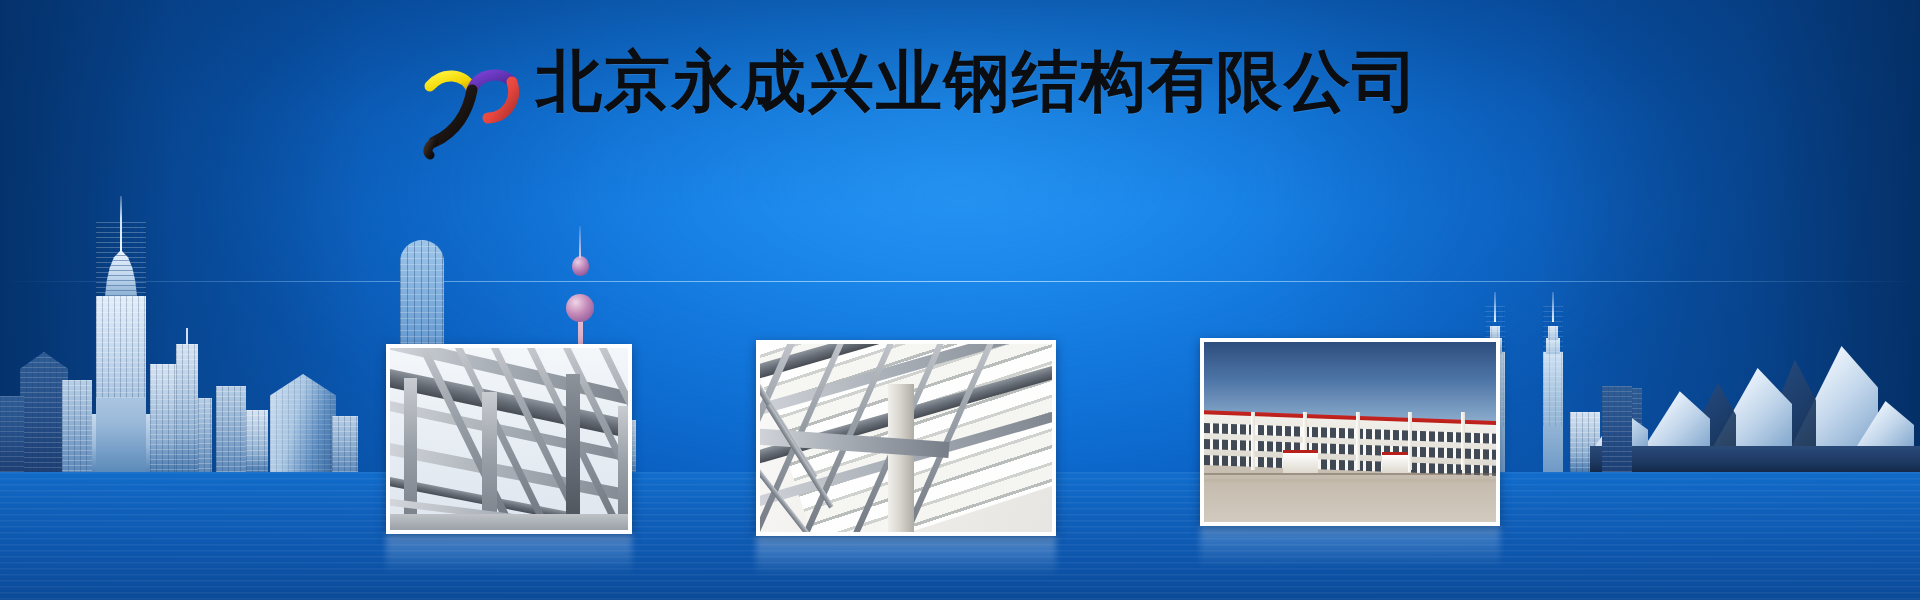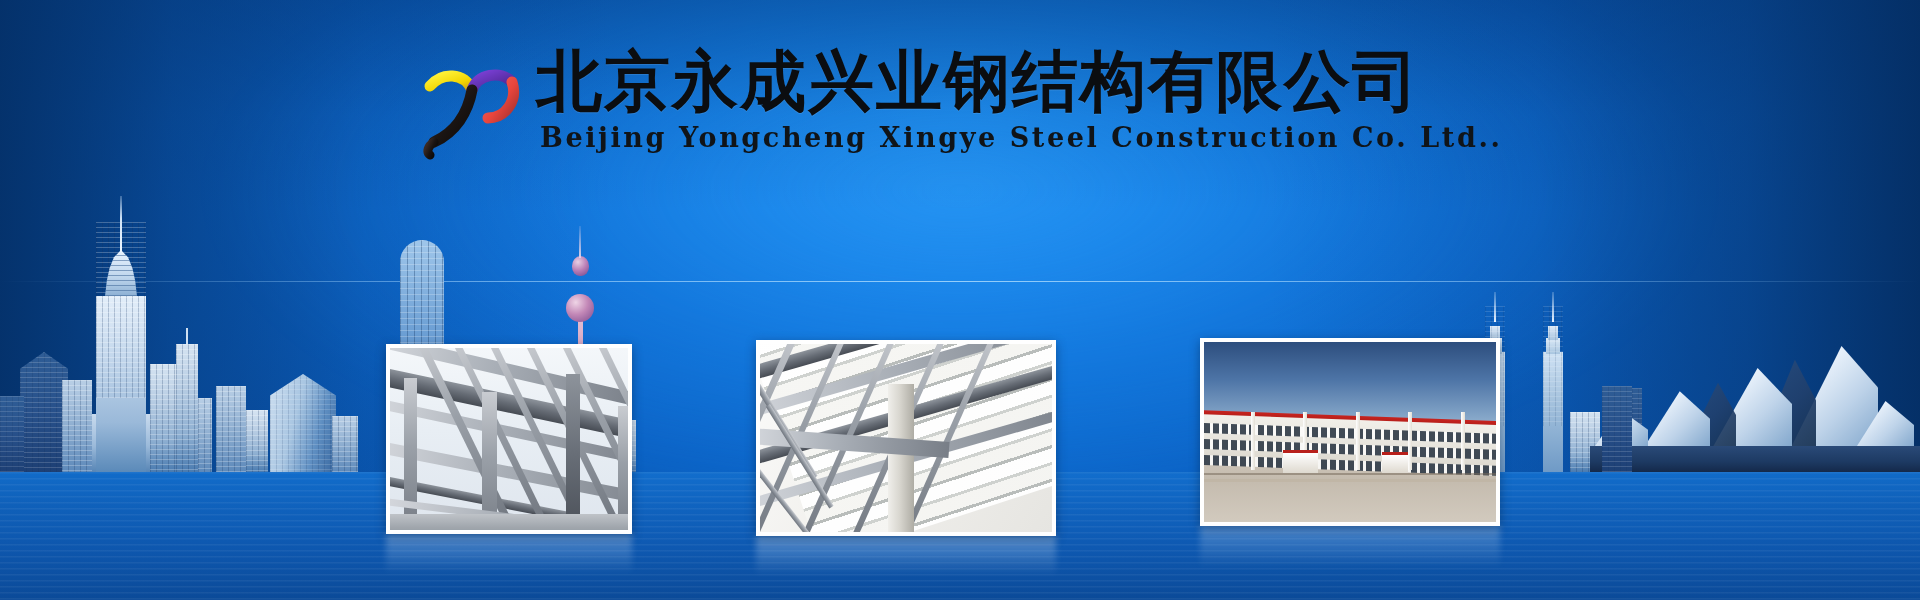--- a/index.html
+++ b/index.html
@@ -355,21 +355,20 @@
       <path d="M52,34 C58,18 80,14 92,26" stroke="url(#gP)" stroke-width="11" fill="none" stroke-linecap="round"></path>
 
       <path d="M92,26 C98,44 86,62 68,62" stroke="url(#gR)" stroke-width="11" fill="none" stroke-linecap="round"></path>
 
       <path d="M52,34 C48,56 36,76 14,86" stroke="url(#gD)" stroke-width="11" fill="none" stroke-linecap="round"></path>
       <path d="M14,86 C8,90 6,96 10,99" stroke="url(#gD)" stroke-width="9" fill="none" stroke-linecap="round"></path>
     </svg>
   </div>
 
   <div class="cn-title">北京永成兴业钢结构有限公司</div>
-  <div class="en-title">Beijing Yongcheng Xingye Steel Construction Co. Ltd..</div>
 
   <div class="photo p1" style="left:386px;top:344px;width:246px;height:190px;">
     <div class="inner">
       <div class="sky1"></div>
 
       <div class="beam l" style="left:-10px;top:-14px;width:270px;height:13px;transform:rotate(13deg);transform-origin:left top;"></div>
       <div class="beam dk" style="left:-14px;top:18px;width:285px;height:18px;transform:rotate(12deg);transform-origin:left top;"></div>
       <div class="beam l" style="left:-14px;top:50px;width:285px;height:10px;transform:rotate(12deg);transform-origin:left top;"></div>
       <div class="beam l" style="left:-16px;top:92px;width:300px;height:12px;transform:rotate(11deg);transform-origin:left top;"></div>
       <div class="beam dk" style="left:-16px;top:126px;width:300px;height:9px;transform:rotate(11deg);transform-origin:left top;"></div>

